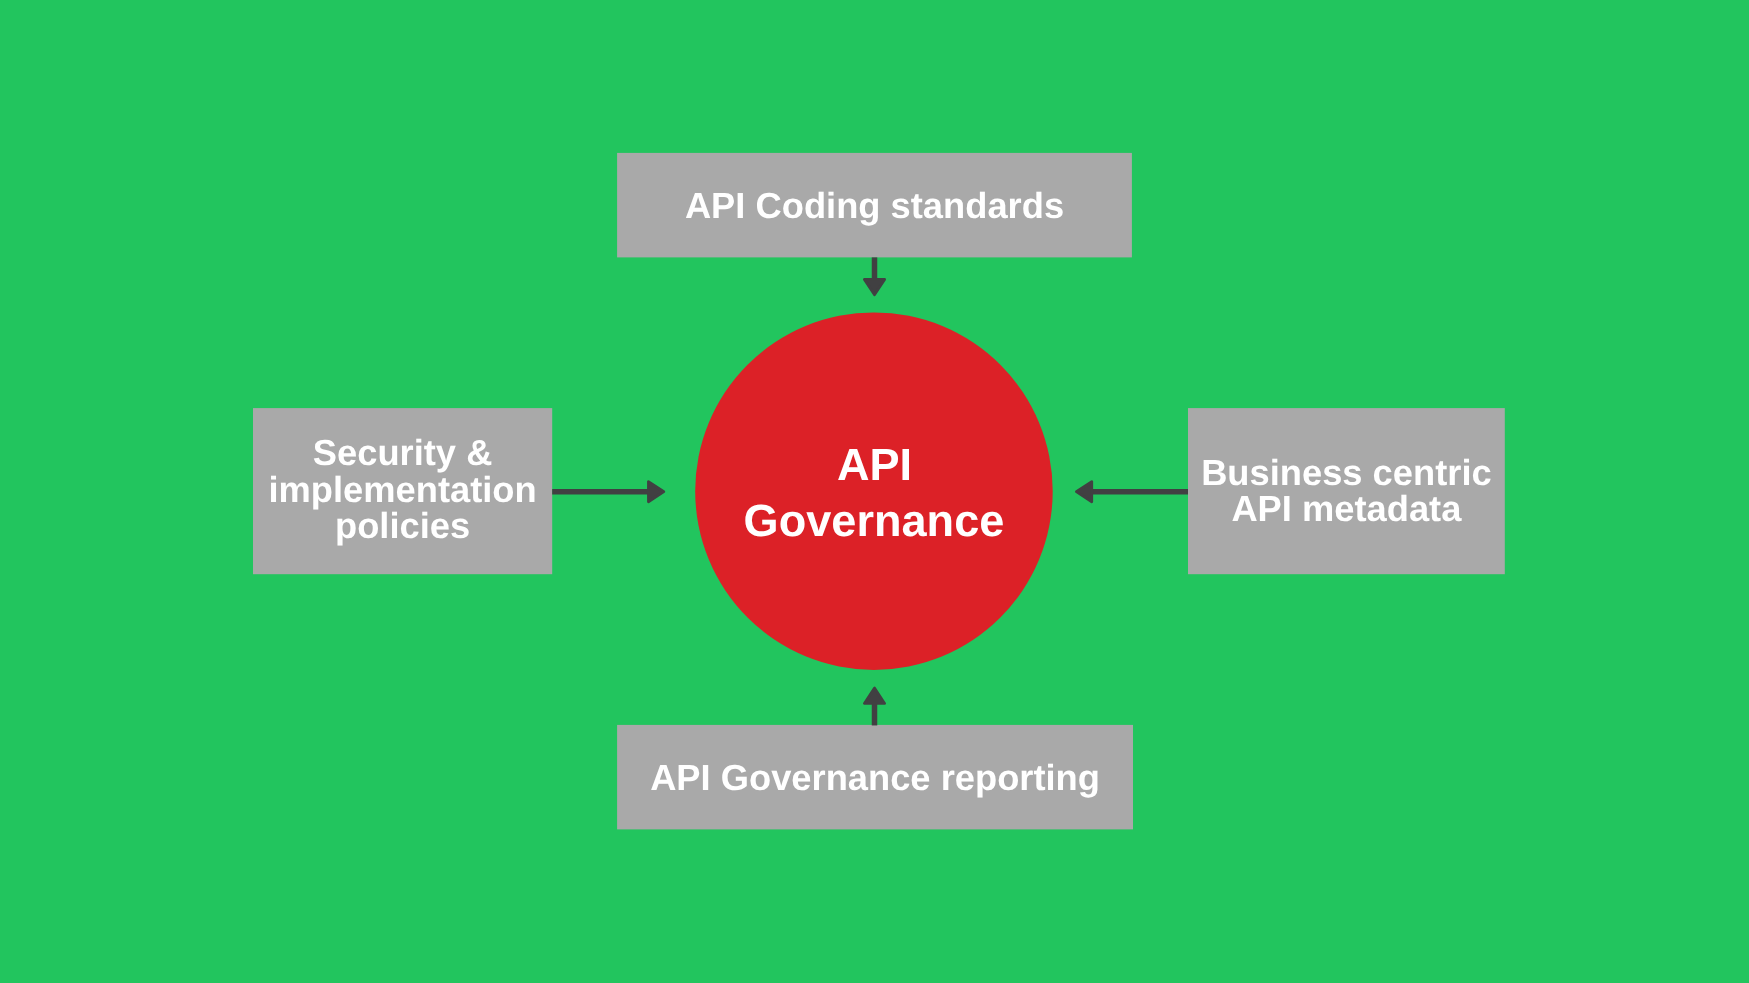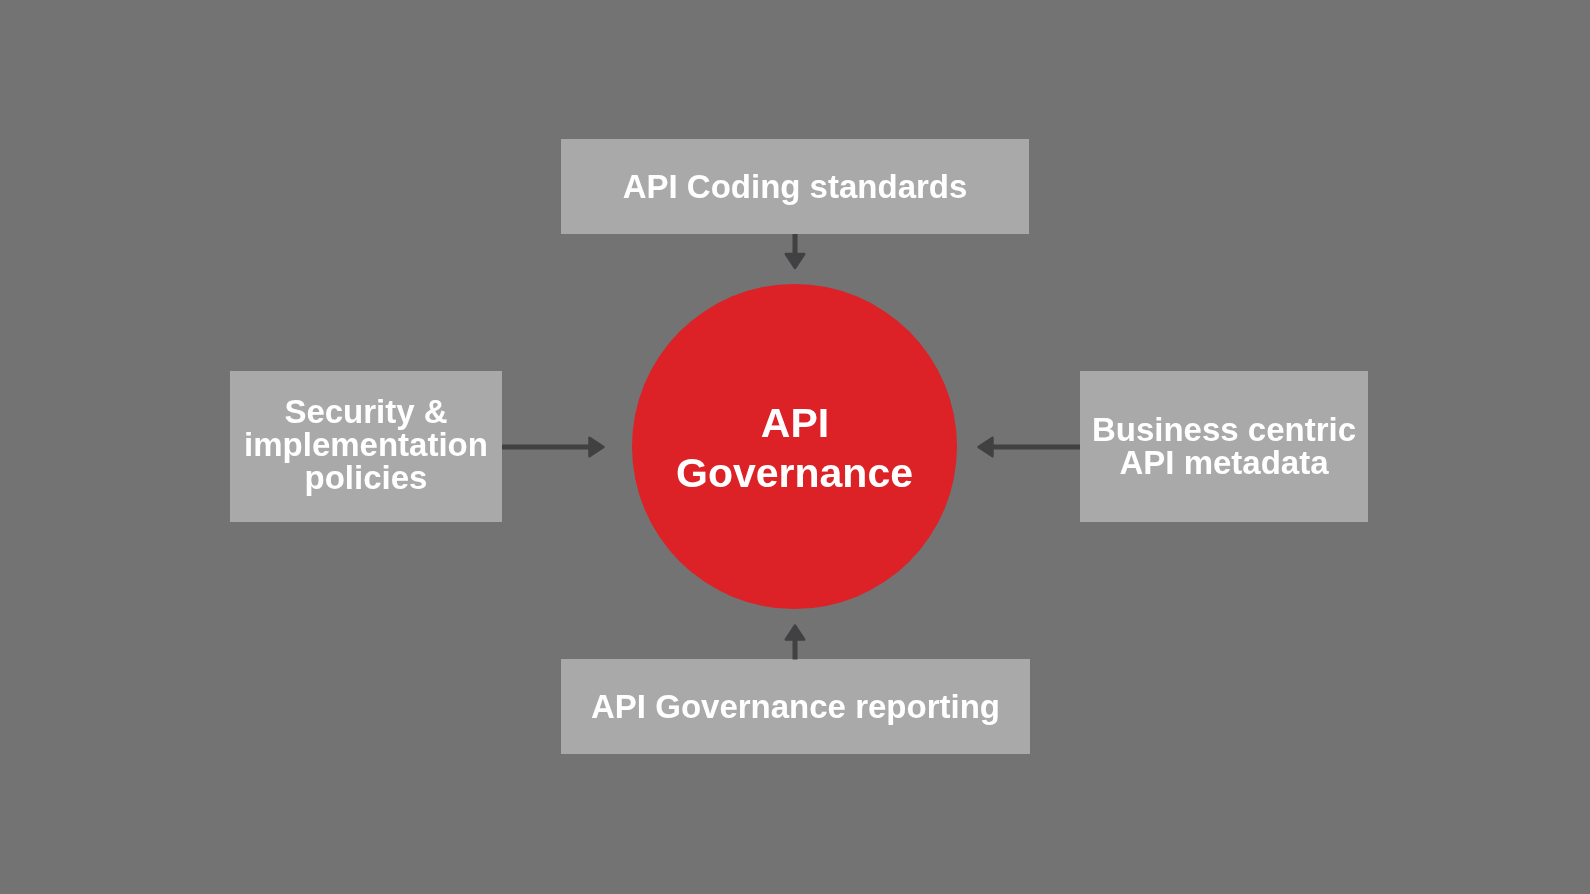--- a/index.html
+++ b/index.html
@@ -1,16 +1,16 @@
 <!DOCTYPE html>
 <html><head>
 <meta charset="utf-8">
 <style>
   html,body{margin:0;padding:0;background:#ffffff;}
-  .wrap{width:1590px;height:894px;position:relative;overflow:hidden;background:#737373;}
+  .wrap{width:1590px;height:894px;position:relative;overflow:hidden;background:#22c55e;}
   svg text{font-family:"Liberation Sans",sans-serif;font-weight:700;fill:#ffffff;}
 </style>
 </head>
 <body>
 <div class="wrap">
 <svg width="1590" height="894" viewBox="0 0 1590 894">
 
   <rect x="561" y="139" width="468" height="95" fill="#a9a9a9"></rect>
   <rect x="561" y="659" width="469" height="95" fill="#a9a9a9"></rect>
   <rect x="230" y="371" width="272" height="151" fill="#a9a9a9"></rect>

